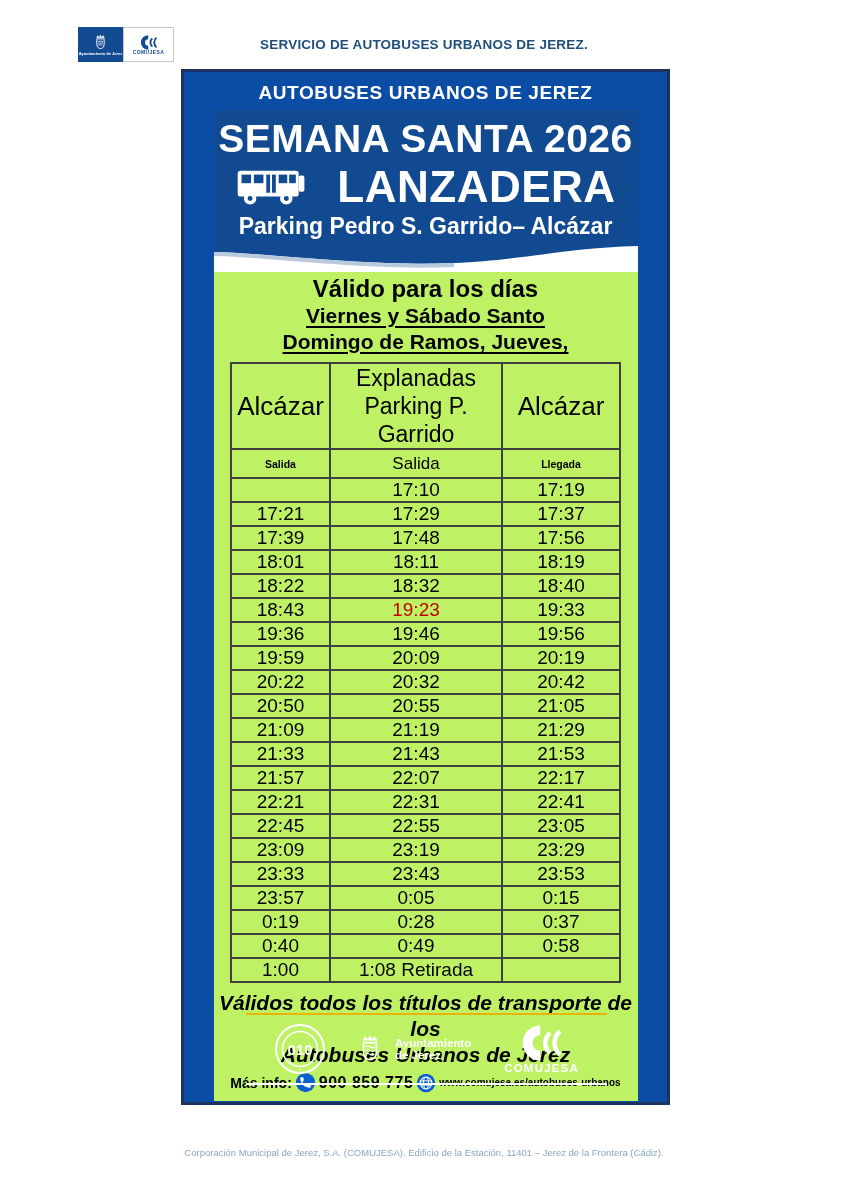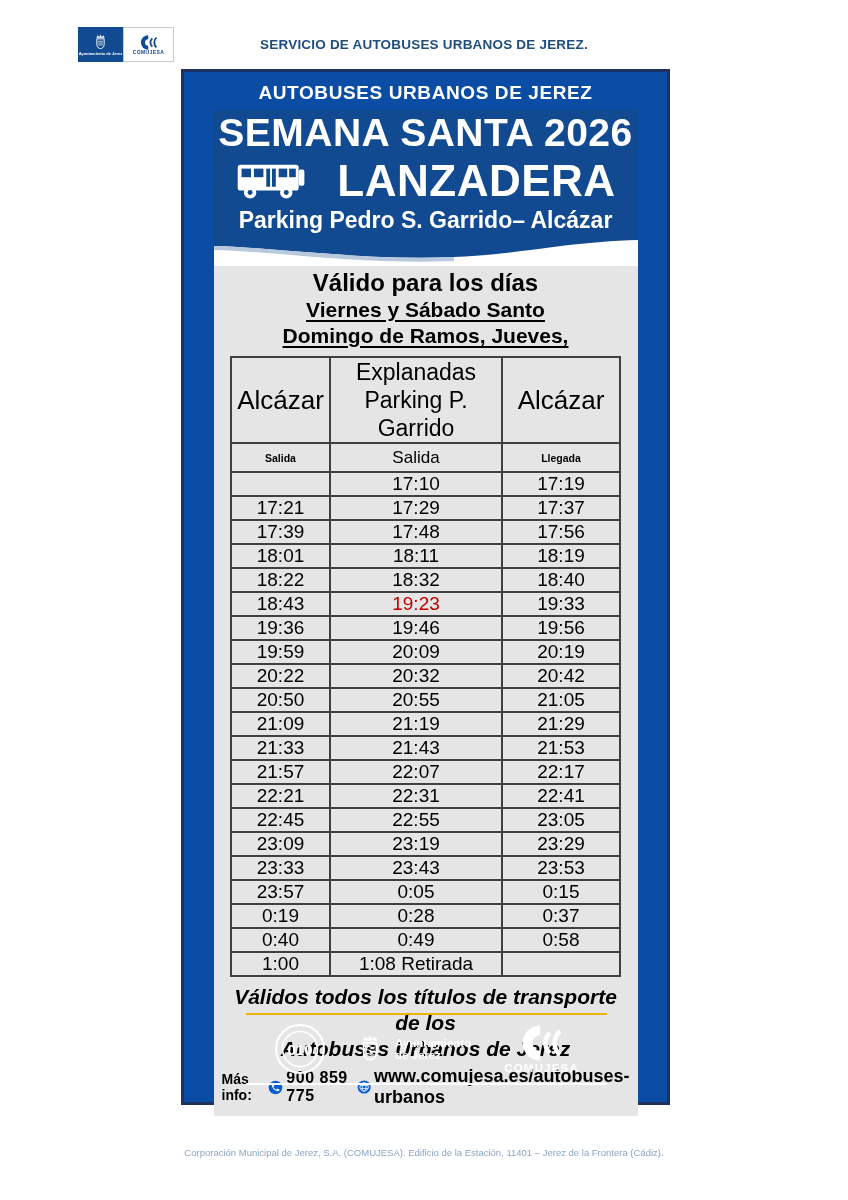--- a/index.html
+++ b/index.html
@@ -29,29 +29,29 @@
   
   .poster {
     position:absolute; left:181px; top:69px; width:489px; height:1036px;
     background:#0b4ca5; border:3px solid #1c3260;
   }
   .brand {
     margin-top:10px; text-align:center; color:#fff; font-weight:bold;
     font-size:19px; letter-spacing:.6px;
   }
   .inner { width:424px; margin:6px auto 0; }
-  .header-box { background:#114a90; text-align:center; padding-top:0; }
+  .header-box { background:#114a90; text-align:center; padding-top:6px; }
   .t1 { font-size:39px; font-weight:bold; color:#fff; letter-spacing:.5px; line-height:46px; }
   .t2-row { display:flex; align-items:center; justify-content:center; gap:28px; margin-top:1px; }
   .t2 { font-size:44px; font-weight:bold; color:#fff; letter-spacing:.5px; line-height:48px; }
   .route { font-size:23px; font-weight:bold; color:#fff; line-height:30px; padding-bottom:3px; }
   .swoosh { display:block; }
 
   
-  .card { background:#e5e5e5; padding:2px 8px 8px; }
+  .card { background:#bef264; padding:2px 0 8px; }
   .valid-h { font-size:24px; font-weight:bold; color:#000; text-align:center; line-height:29px; }
   .valid-d {
     font-size:21px; font-weight:bold; color:#000; text-align:center; line-height:26px;
     text-decoration:underline; text-decoration-thickness:2px; text-underline-offset:3px;
   }
 
   table.times { border-collapse:collapse; margin:7px auto 0; }
   table.times th, table.times td { border:2px solid #404040; padding:0; text-align:center; }
   .c1 { width:99px; }
   .c2 { width:172px; }
@@ -61,21 +61,21 @@
   th.main .h-mid { font-size:23px; line-height:28px; width:150px; margin:0 auto; }
   th.sub { font-weight:bold; font-size:10.5px; height:29px; vertical-align:middle; color:#000;margin-left:28px; }
   th.sub.mid { font-weight:normal; font-size:17px; }
   table.times td { font-size:19px; color:#000; height:22px; line-height:22px; }
 
   .note { font-size:21px; font-weight:bold; font-style:italic; color:#000; text-align:center; line-height:26px; }
   .note.first { margin-top:7px; }
   .more-info { display:flex; align-items:center; justify-content:center; gap:3px; margin-top:4px; }
   .mi-label { font-weight:bold; font-size:14px; color:#000; }
   .mi-phone { font-weight:bold; font-size:16px; color:#000; letter-spacing:.5px; }
-  .mi-url { font-weight:bold; font-size:18px; color:#000; }
+  .mi-url { font-weight:bold; font-size:10px; color:#000;text-align:right; }
 
   
   .logo-strip {
     position:absolute; left:62px; right:60px; bottom:17px;
     border-top:2px solid #eab308; border-bottom:2px solid #fff;
     padding:8px 28px; display:flex; align-items:center; justify-content:space-between;
   }
   .ayto { display:flex; align-items:center; gap:14px; }
   .ayto-text { color:#fff; font-weight:bold; font-size:11.5px; line-height:12px; }
   .comu { display:flex; flex-direction:column; align-items:center; gap:1px; }

